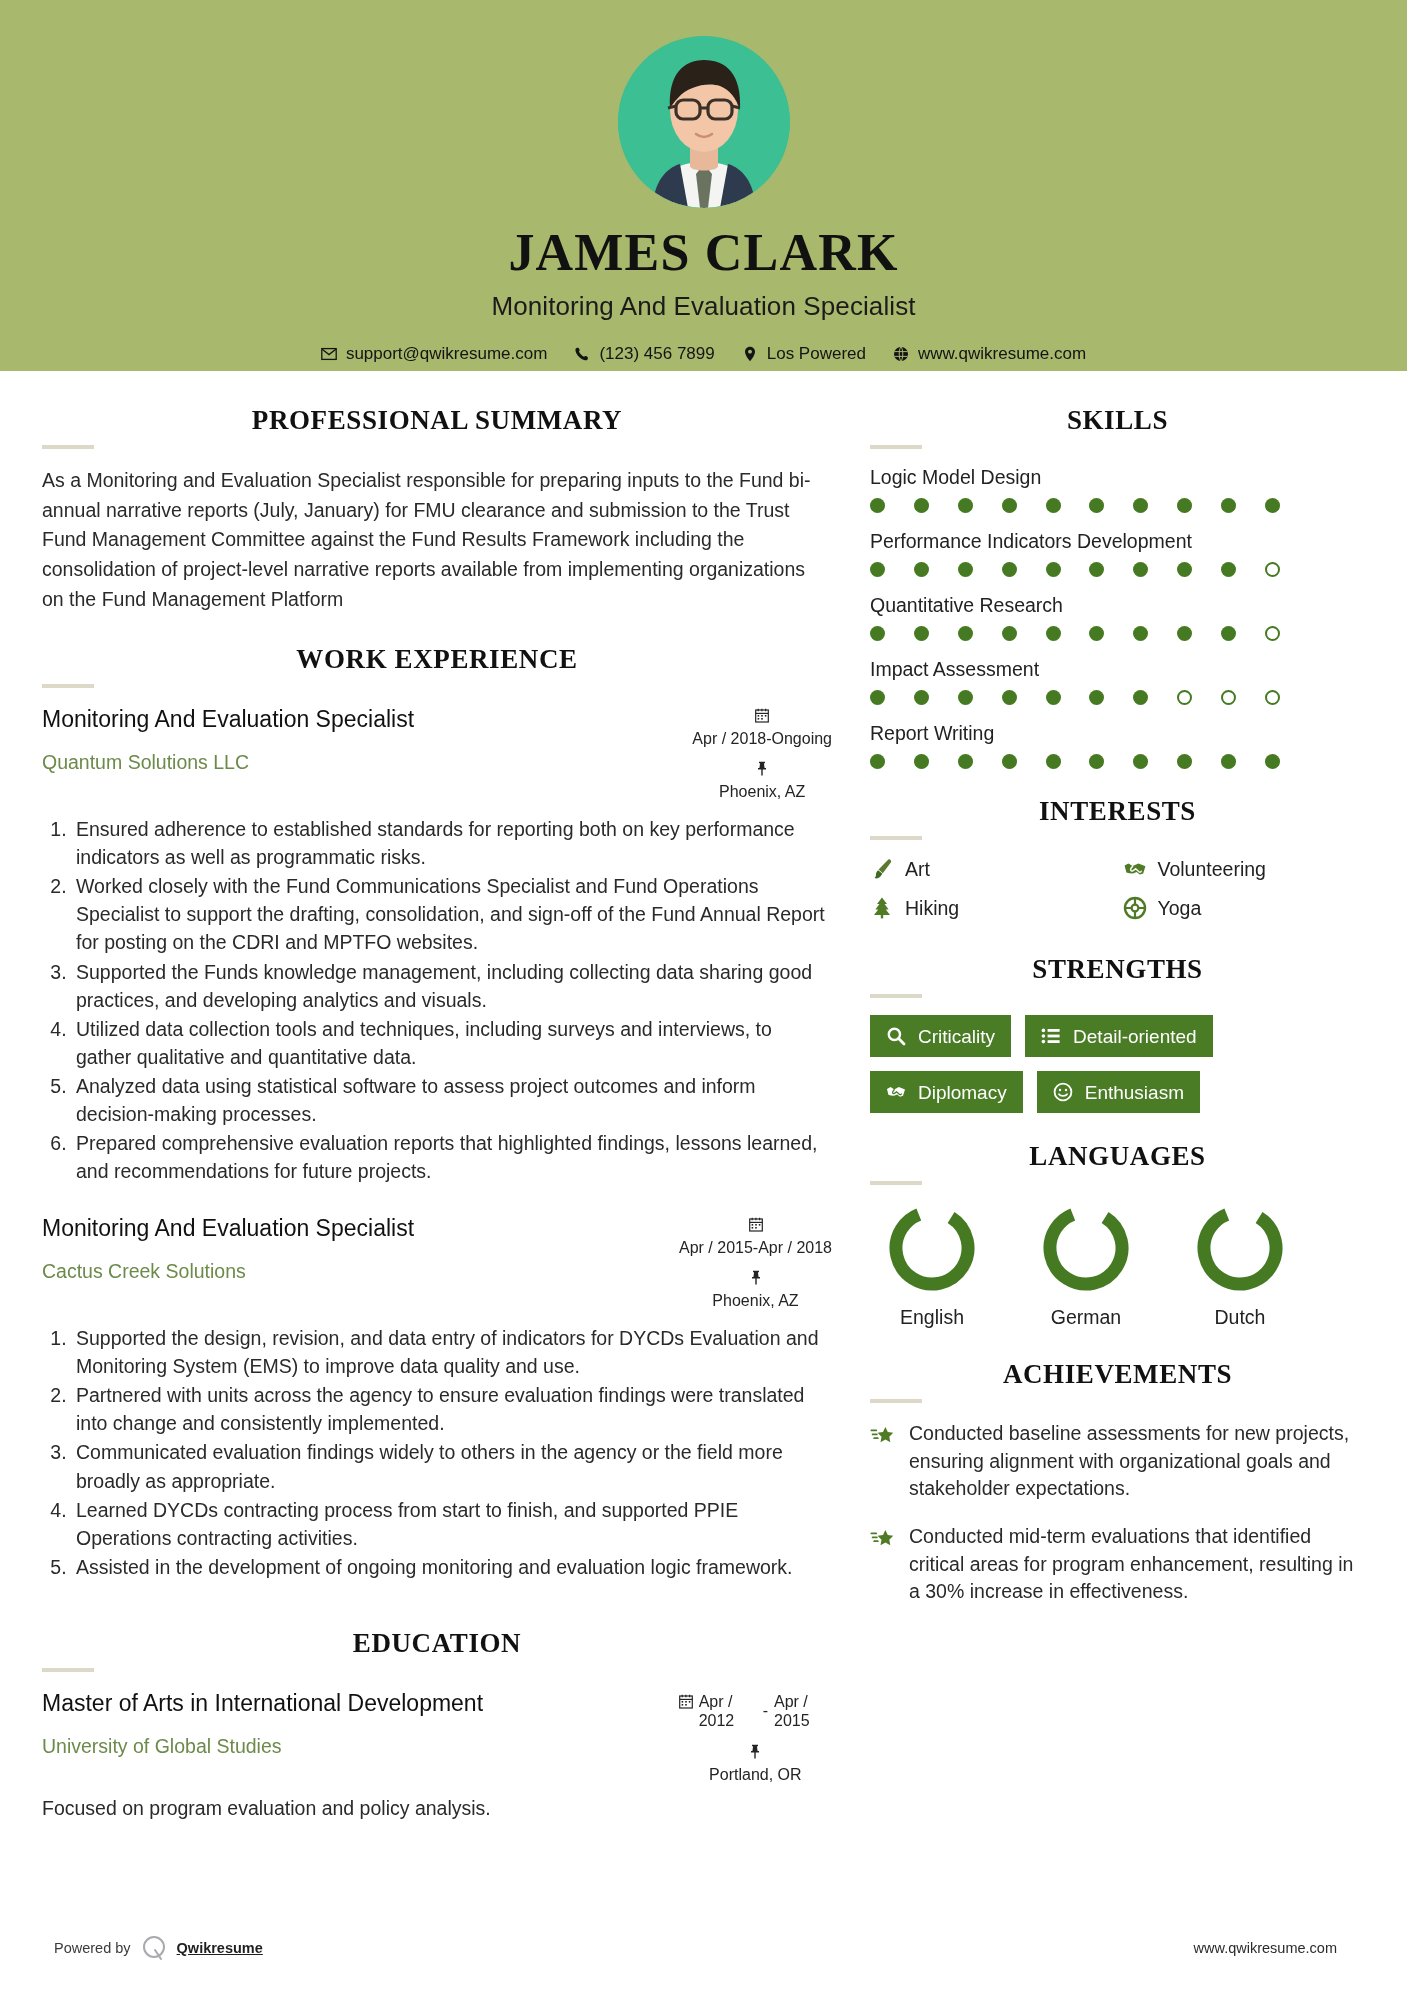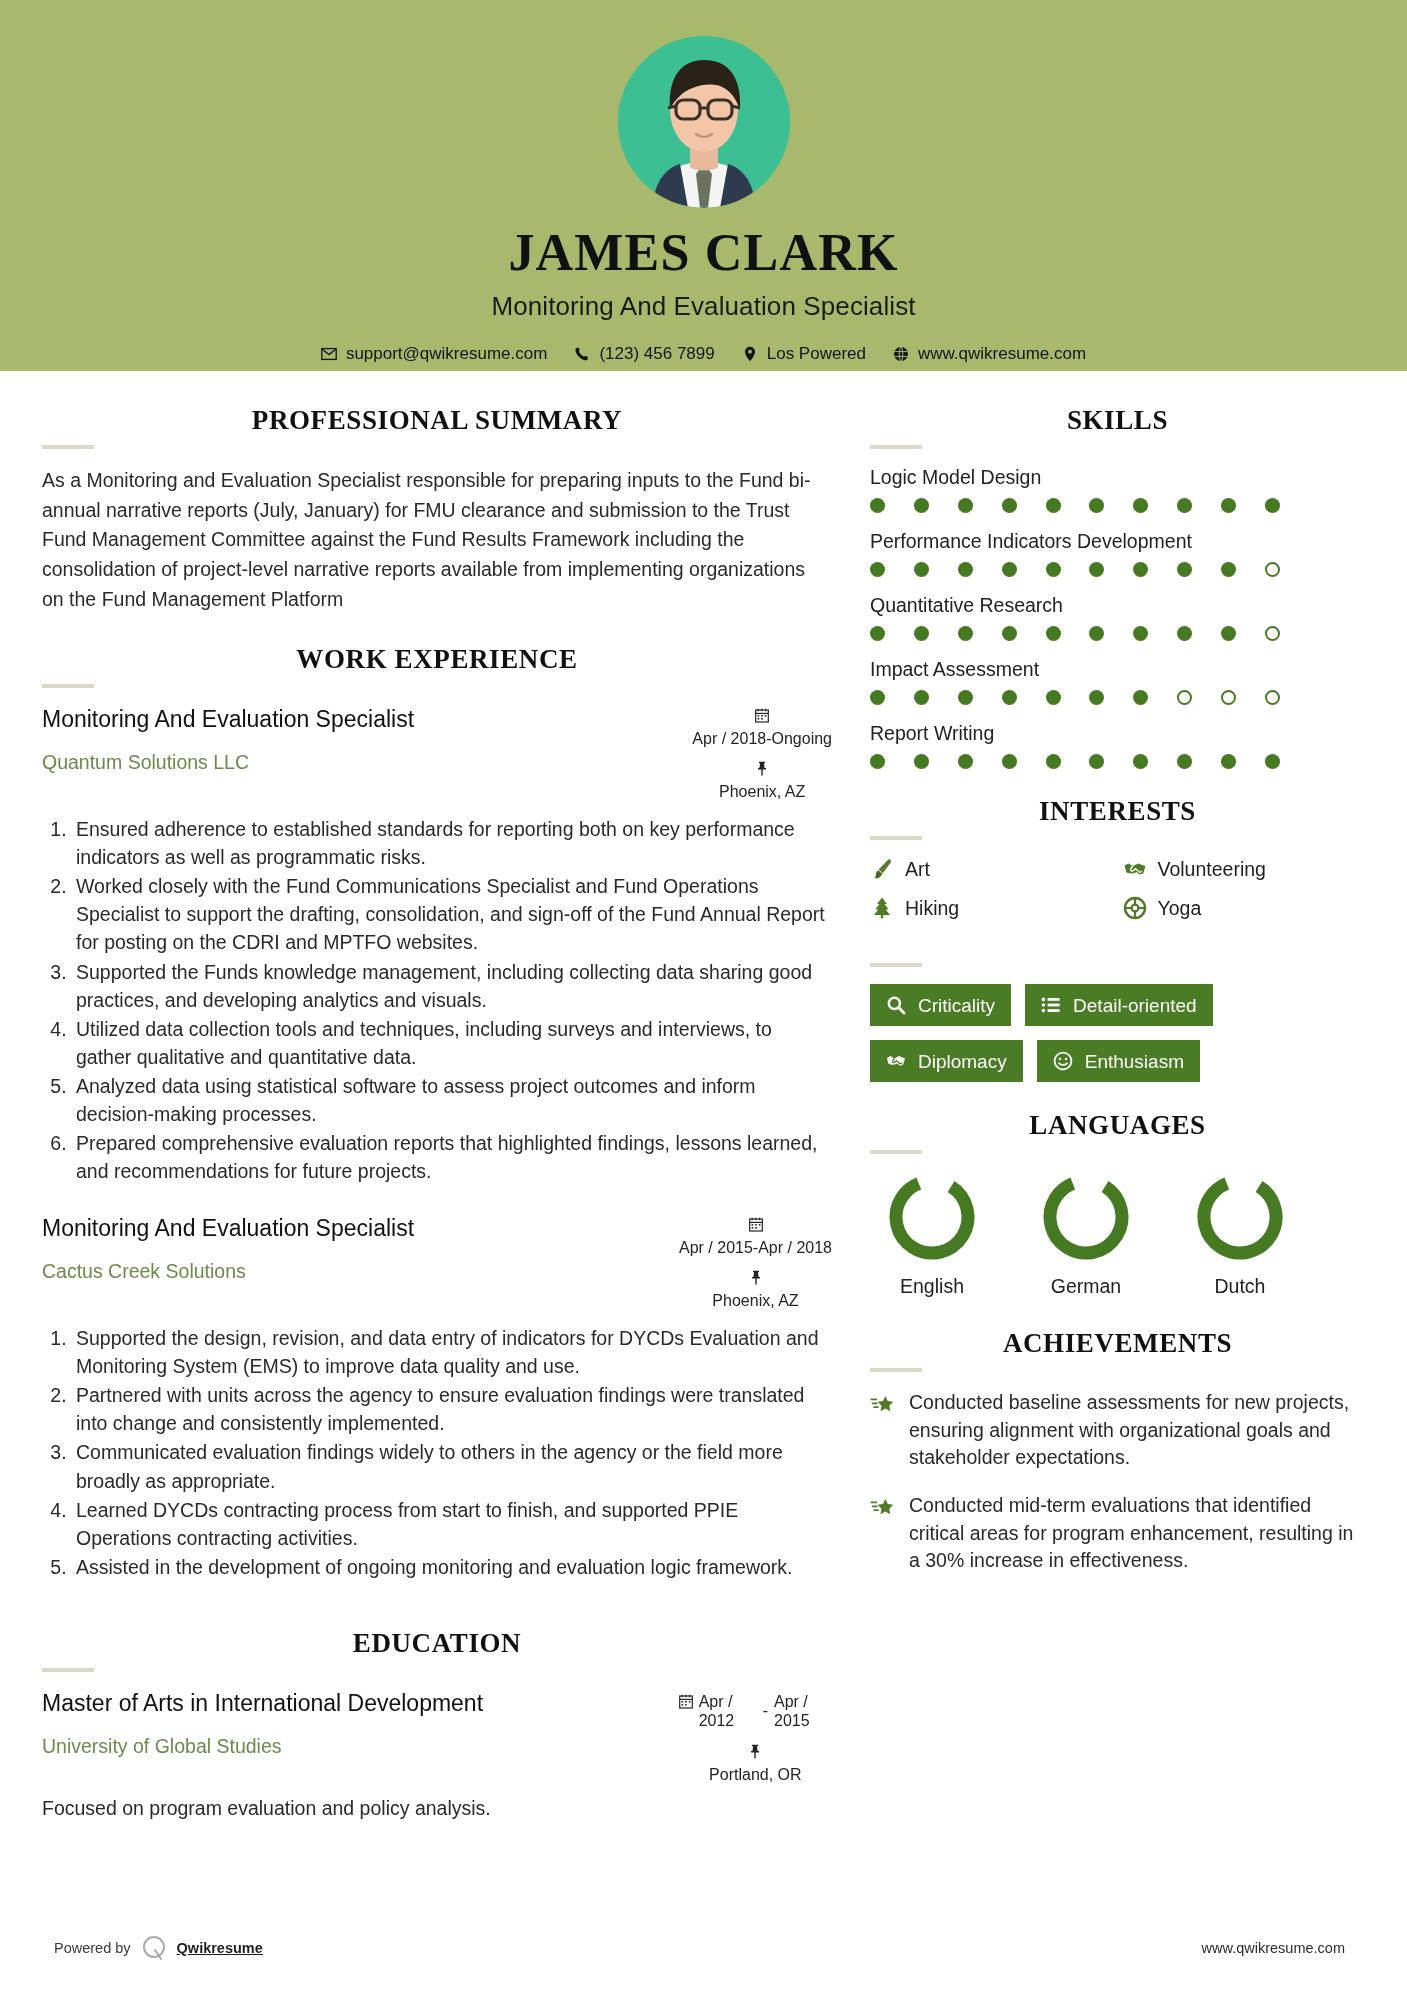--- a/index.html
+++ b/index.html
@@ -250,21 +250,21 @@
   .achievement .ic svg { width: 26px; height: 26px; }
   .achievement .txt {
     font-size: 19.5px;
     line-height: 1.42;
     color: #2a2a2a;
   }
 
   
   .footer {
     position: absolute;
-    left: 0; right: 8px; bottom: 28px;
+    left: 0; right: 16px; bottom: 28px;
     padding: 0 54px;
     display: flex;
     justify-content: space-between;
     align-items: center;
     font-size: 14.5px;
     color: #3a3a3a;
   }
   .powered {
     display: flex;
     align-items: center;
@@ -627,20 +627,21 @@
                 </svg>
             </span>
             <span>Yoga</span>
           </div>
         </div>
       </div>
 
       <div style="height:18px"></div>
 
       <div>
+        <div class="sec-title">STRENGTHS</div>
         <div class="sec-rule"></div>
         <div class="strengths-wrap">
           <div class="strength">
             <span class="ic">
               <svg viewBox="0 0 20 20" xmlns="http://www.w3.org/2000/svg">
                   <circle cx="8.4" cy="8.4" r="5.6" fill="none" stroke="#ffffff" stroke-width="2.4"></circle>
                   <path d="M12.6 12.6 L18 18" stroke="#ffffff" stroke-width="2.8" stroke-linecap="round"></path>
                 </svg>
             </span>
             <span>Criticality</span>

